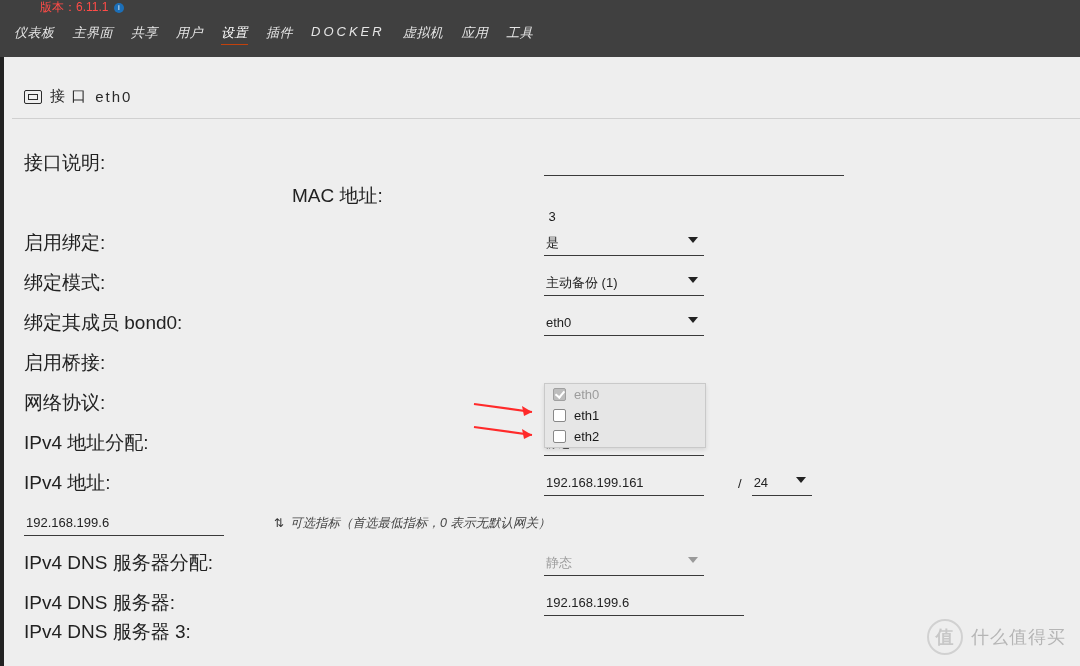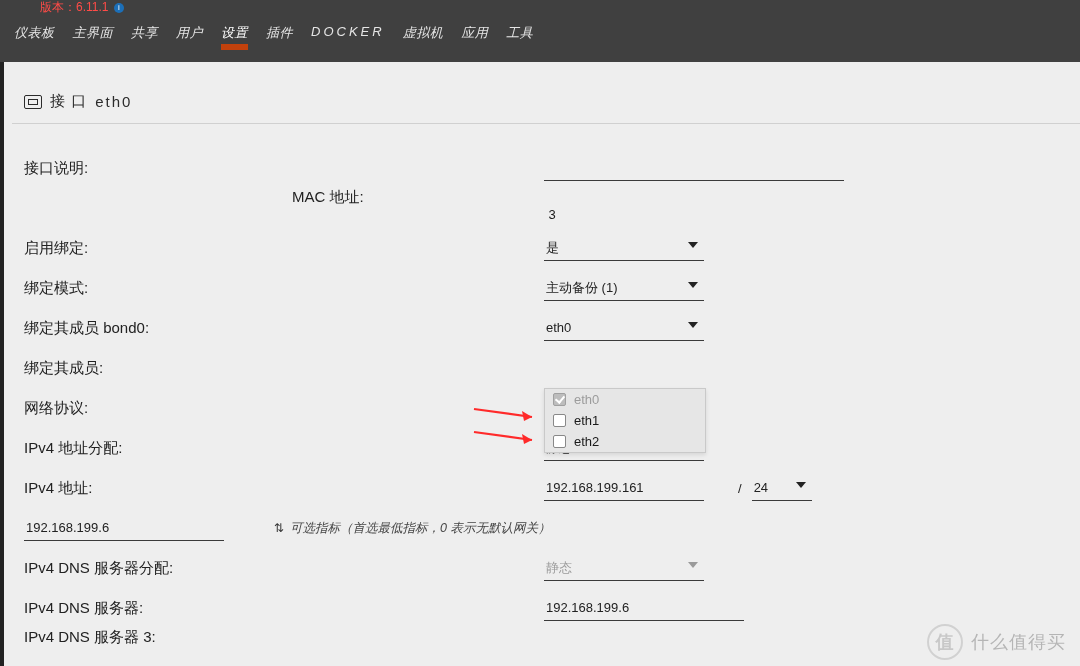--- a/index.html
+++ b/index.html
@@ -36,21 +36,21 @@
     padding: 10px 14px 12px;
     font-size:13px;
     letter-spacing:0.5px;
   }
   .nav-item {
     color:#e6e6e6; cursor:pointer;
     padding-bottom:2px;
     white-space:nowrap;
     font-style:italic;
   }
-  .nav-item.active { color:#fff; border-bottom:6px solid #c2410c; }
+  .nav-item.active { color:#fff; border-bottom:1px solid #c2410c; }
   .nav-item.docker { letter-spacing:3px; }
 
   .page {
     position:relative;
     padding: 0 0 0 8px;
     height: calc(666px - 54px);
     background:#eeeeee;
     border-left: 4px solid #222;
   }
   .section-title {
@@ -71,21 +71,21 @@
   .form {
     padding: 24px 0 0 12px;
   }
   .row {
     display:flex; align-items:center;
     height:40px;
   }
   .lbl {
     width: 520px;
     color:#222;
-    font-size:15px;
+    font-size:19px;
   }
   .ctrl {
     position:relative;
     display:flex; align-items:center; gap:10px;
   }
   .underline-input {
     width:160px; height:26px;
     border:none; border-bottom:1px solid #3a3a3a;
     background:transparent; font-size:13px;
     padding: 2px 18px 2px 2px;
@@ -235,21 +235,21 @@
       <div class="lbl">绑定其成员 bond0:</div>
       <div class="ctrl">
         <span class="sel-wrap">
           <input class="underline-input" readonly="" value="eth0" style="">
           <span class="caret"></span>
         </span>
       </div>
     </div>
 
     <div class="row">
-      <div class="lbl">绑定其成员:</div>
+      <div class="lbl">启用桥接:</div>
       <div class="ctrl"></div>
     </div>
 
     <div class="row">
       <div class="lbl">网络协议:</div>
       <div class="ctrl">
         <span class="sel-wrap">
           <input class="underline-input" readonly="" value="仅 IPv4" style="">
           <span class="caret"></span>
         </span>

